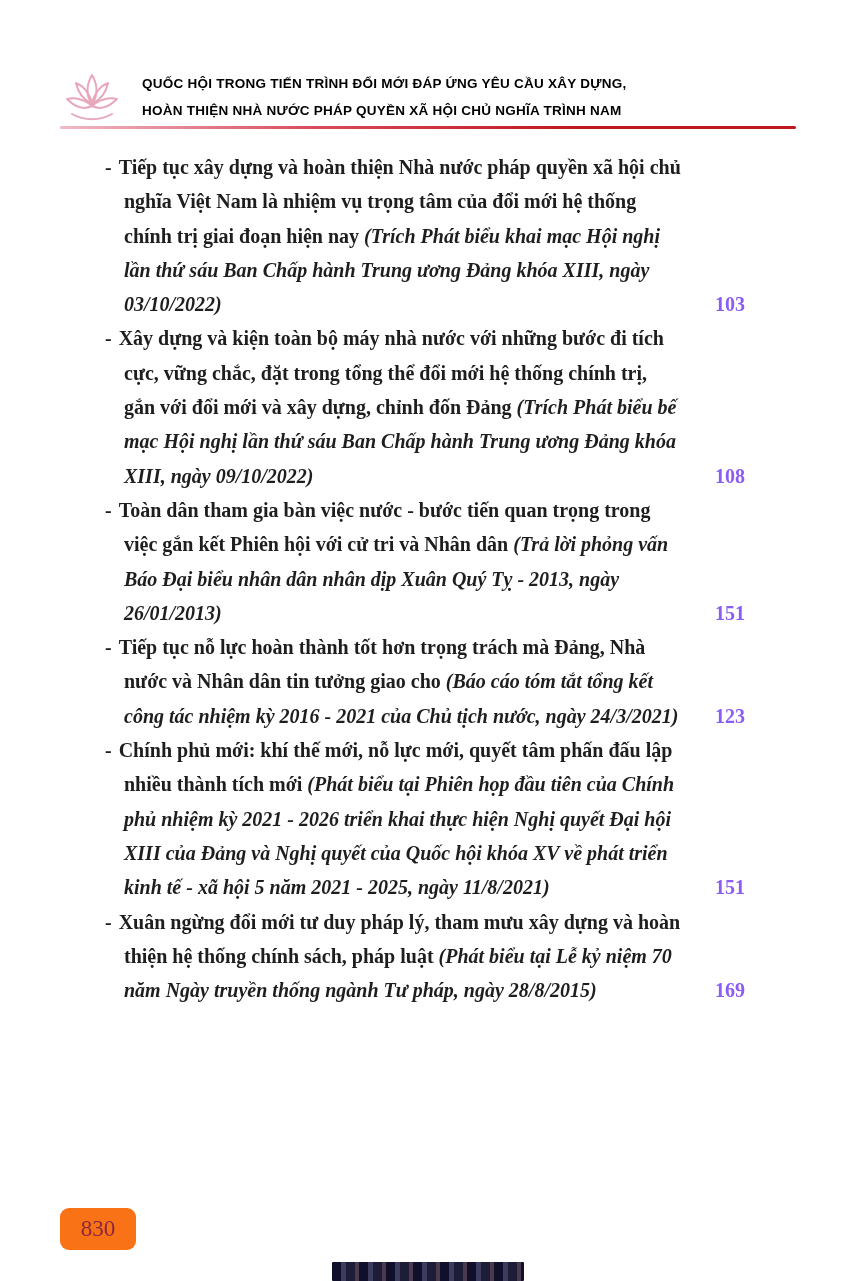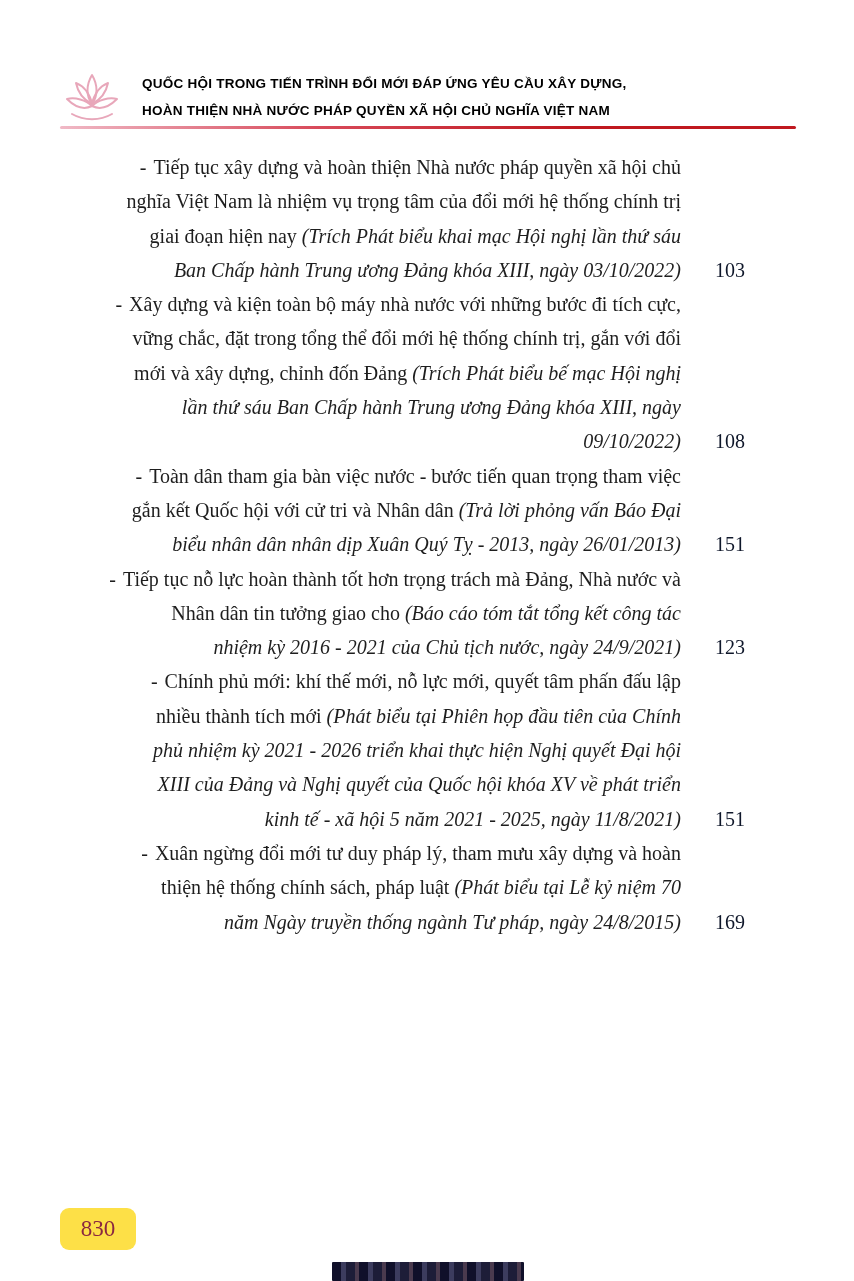--- a/index.html
+++ b/index.html
@@ -41,38 +41,39 @@
     top: 150px; left: 105px;
     width: 640px;
   }
   .entry-text {
     position: relative;
     font-size: 20px;
     line-height: 34.3px;
     padding-left: 19px;
     text-indent: -19px;
     padding-right: 64px;
-    text-align: right;
+    text-align: left;
+    font-weight: bold;
   }
   .dash { margin-right: 7px; }
   .cite { font-style: italic; }
   .page-num {
     position: absolute;
     right: 0; bottom: 0;
     text-indent: 0;
     font-style: normal;
-    color: #0f172a;
+    color: #8b5cf6;
   }
 
   
   .folio {
     position: absolute;
     left: 60px; top: 1208px;
     width: 76px; height: 42px;
-    background: #fde047;
+    background: #f97316;
     border-radius: 9px;
     display: flex; align-items: center; justify-content: center;
     font-size: 23px;
     color: #8a2740;
   }
   .redacted {
     position: absolute;
     left: 332px; top: 1262px;
     width: 192px; height: 19px;
     background: repeating-linear-gradient(90deg,
@@ -94,50 +95,50 @@
           <path d="M14 13 C16 23 22 30 30 34 C28 24 22 16 14 13 Z"></path>
           <path d="M46 13 C44 23 38 30 30 34 C32 24 38 16 46 13 Z"></path>
           <path d="M5 29 C13 37 22 40 30 36 C24 30 13 27 5 29 Z"></path>
           <path d="M55 29 C47 37 38 40 30 36 C36 30 47 27 55 29 Z"></path>
           <path d="M10 44 C22 51 38 51 50 44"></path>
         </g>
       </svg>
     </div>
     <div class="titles">
       <div>QUỐC HỘI TRONG TIẾN TRÌNH ĐỔI MỚI ĐÁP ỨNG YÊU CẦU XÂY DỰNG,</div>
-      <div>HOÀN THIỆN NHÀ NƯỚC PHÁP QUYỀN XÃ HỘI CHỦ NGHĨA VIỆT NAM</div>
+      <div>HOÀN THIỆN NHÀ NƯỚC PHÁP QUYỀN XÃ HỘI CHỦ NGHĨA TRÌNH NAM</div>
     </div>
   </div>
   <div class="divider"></div>
 
   <div class="toc">
 
     <div class="entry">
       <p class="entry-text"><span class="dash">-</span><span>Tiếp tục xây dựng và hoàn thiện Nhà nước pháp quyền xã hội chủ nghĩa Việt Nam là nhiệm vụ trọng tâm của đổi mới hệ thống chính trị giai đoạn hiện nay </span><span class="cite">(Trích Phát biểu khai mạc Hội nghị lần thứ sáu Ban Chấp hành Trung ương Đảng khóa XIII, ngày 03/10/2022)</span><span class="page-num">103</span></p>
     </div>
 
     <div class="entry">
       <p class="entry-text"><span class="dash">-</span><span>Xây dựng và kiện toàn bộ máy nhà nước với những bước đi tích cực, vững chắc, đặt trong tổng thể đổi mới hệ thống chính trị, gắn với đổi mới và xây dựng, chỉnh đốn Đảng </span><span class="cite">(Trích Phát biểu bế mạc Hội nghị lần thứ sáu Ban Chấp hành Trung ương Đảng khóa XIII, ngày 09/10/2022)</span><span class="page-num">108</span></p>
     </div>
 
     <div class="entry">
-      <p class="entry-text"><span class="dash">-</span><span>Toàn dân tham gia bàn việc nước - bước tiến quan trọng tham việc gắn kết Quốc hội với cử tri và Nhân dân </span><span class="cite">(Trả lời phỏng vấn Báo Đại biểu nhân dân nhân dịp Xuân Quý Tỵ - 2013, ngày 26/01/2013)</span><span class="page-num">151</span></p>
+      <p class="entry-text"><span class="dash">-</span><span>Toàn dân tham gia bàn việc nước - bước tiến quan trọng trong việc gắn kết Phiên hội với cử tri và Nhân dân </span><span class="cite">(Trả lời phỏng vấn Báo Đại biểu nhân dân nhân dịp Xuân Quý Tỵ - 2013, ngày 26/01/2013)</span><span class="page-num">151</span></p>
     </div>
 
     <div class="entry">
-      <p class="entry-text"><span class="dash">-</span><span>Tiếp tục nỗ lực hoàn thành tốt hơn trọng trách mà Đảng, Nhà nước và Nhân dân tin tưởng giao cho </span><span class="cite">(Báo cáo tóm tắt tổng kết công tác nhiệm kỳ 2016 - 2021 của Chủ tịch nước, ngày 24/9/2021)</span><span class="page-num">123</span></p>
+      <p class="entry-text"><span class="dash">-</span><span>Tiếp tục nỗ lực hoàn thành tốt hơn trọng trách mà Đảng, Nhà nước và Nhân dân tin tưởng giao cho </span><span class="cite">(Báo cáo tóm tắt tổng kết công tác nhiệm kỳ 2016 - 2021 của Chủ tịch nước, ngày 24/3/2021)</span><span class="page-num">123</span></p>
     </div>
 
 
     <div class="entry">
       <p class="entry-text"><span class="dash">-</span><span>Chính phủ mới: khí thế mới, nỗ lực mới, quyết tâm phấn đấu lập nhiều thành tích mới </span><span class="cite">(Phát biểu tại Phiên họp đầu tiên của Chính phủ nhiệm kỳ 2021 - 2026 triển khai thực hiện Nghị quyết Đại hội XIII của Đảng và Nghị quyết của Quốc hội khóa XV về phát triển kinh tế - xã hội 5 năm 2021 - 2025, ngày 11/8/2021)</span><span class="page-num">151</span></p>
     </div>
 
     <div class="entry">
-      <p class="entry-text"><span class="dash">-</span><span>Xuân ngừng đổi mới tư duy pháp lý, tham mưu xây dựng và hoàn thiện hệ thống chính sách, pháp luật </span><span class="cite">(Phát biểu tại Lễ kỷ niệm 70 năm Ngày truyền thống ngành Tư pháp, ngày 24/8/2015)</span><span class="page-num">169</span></p>
+      <p class="entry-text"><span class="dash">-</span><span>Xuân ngừng đổi mới tư duy pháp lý, tham mưu xây dựng và hoàn thiện hệ thống chính sách, pháp luật </span><span class="cite">(Phát biểu tại Lễ kỷ niệm 70 năm Ngày truyền thống ngành Tư pháp, ngày 28/8/2015)</span><span class="page-num">169</span></p>
     </div>
 
   </div>
 
   <div class="folio">
     <span>830</span>
   </div>
   <div class="redacted"></div>
 
 </div>

